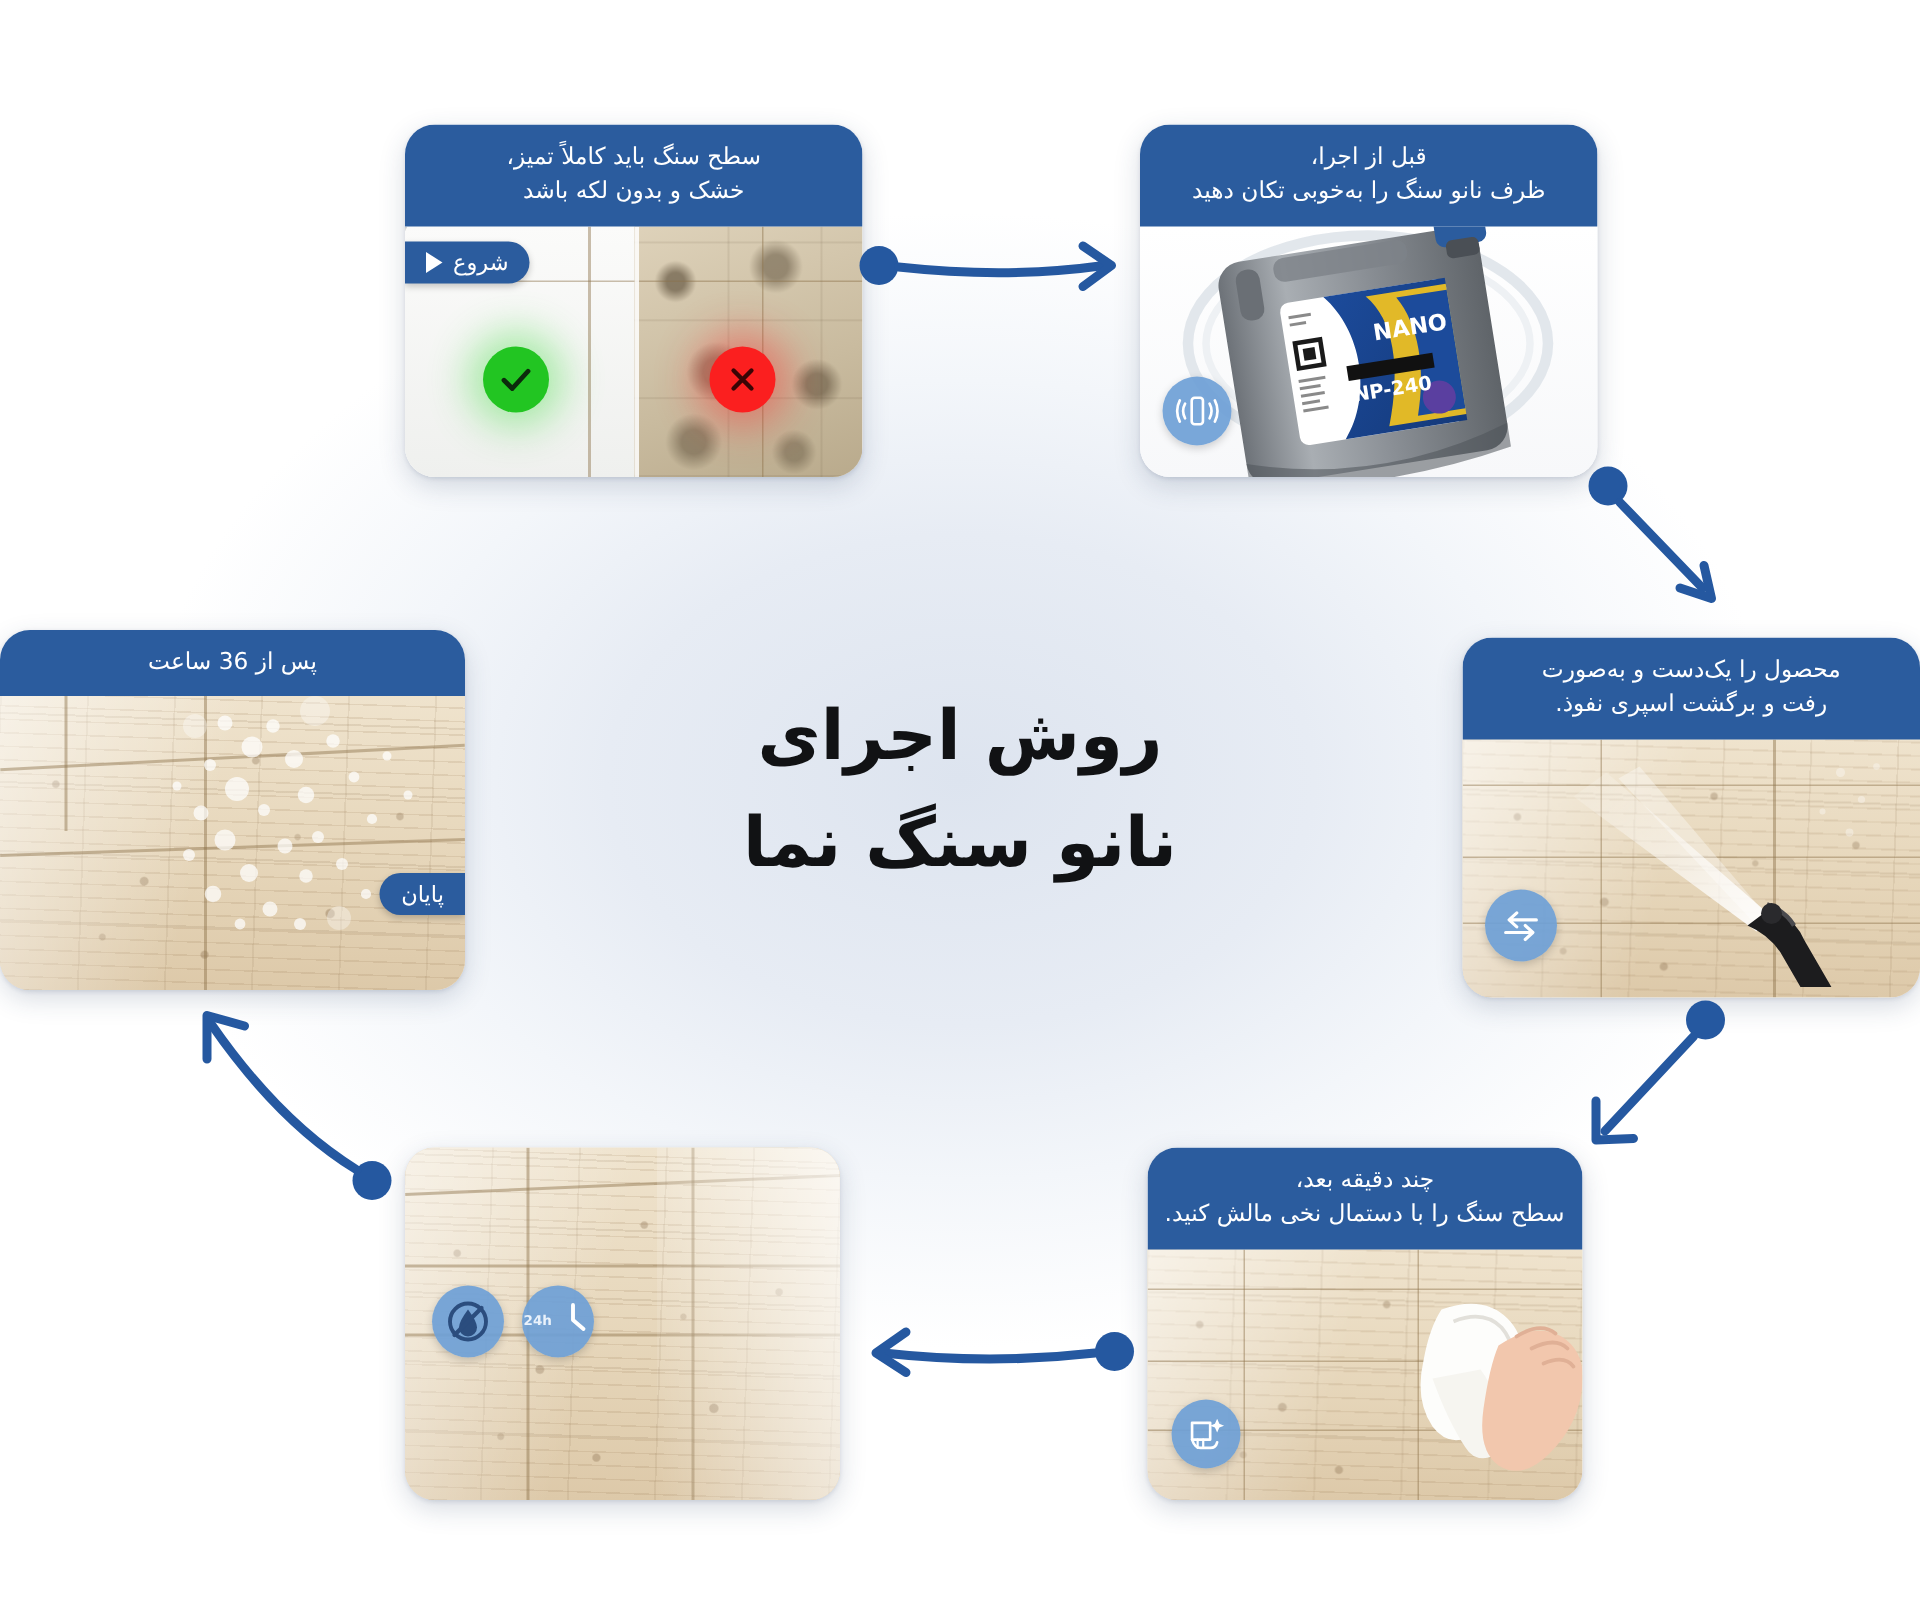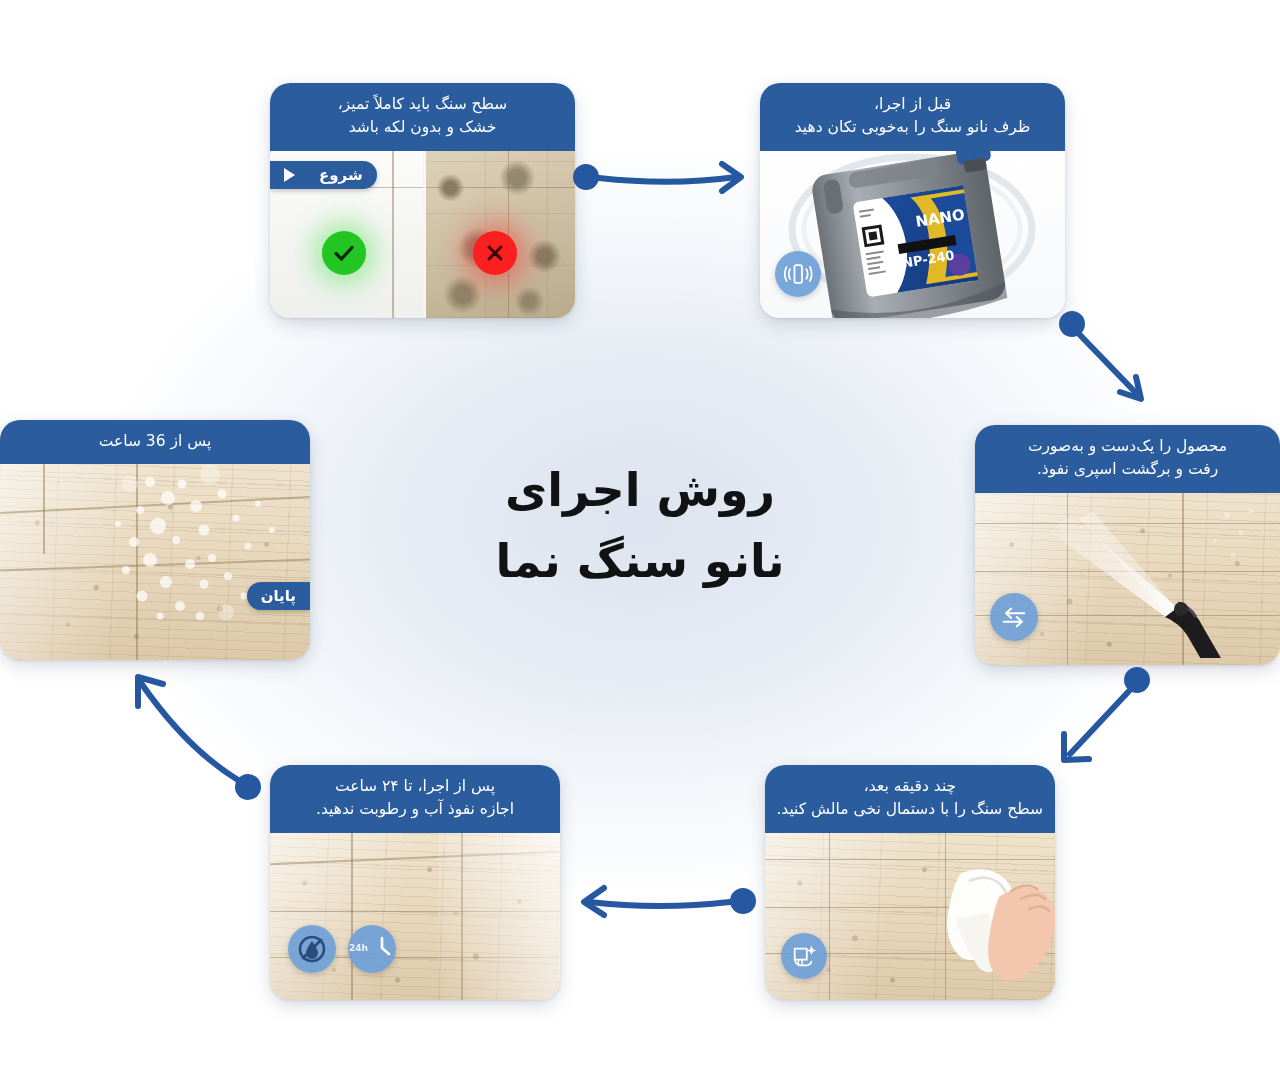--- a/index.html
+++ b/index.html
@@ -73,22 +73,22 @@
       radial-gradient(circle at 70% 90%, rgba(72,58,38,.36) 0 6px, transparent 15px),
       repeating-linear-gradient(0deg, rgba(90,72,48,.10) 0 1px, transparent 1px 52px),
       repeating-linear-gradient(90deg, rgba(90,72,48,.10) 0 1px, transparent 1px 62px),
       linear-gradient(160deg,#ded2ba 0%,#c9bb9f 60%,#b9aa8c 100%);
   }
   .grout-h{position:absolute;left:0;right:0;height:1.5px;background:rgba(140,112,74,.45);}
   .grout-v{position:absolute;top:0;bottom:0;width:1.5px;background:rgba(140,112,74,.45);}
 
   
   .pill{
-    position:absolute;background:#2b5c9e;color:#fff;font-weight:700;font-size:15px;
-    display:flex;align-items:center;gap:24px;padding:5px 14px;z-index:6;
+    position:absolute;background:#2b5c9e;color:#fff;font-weight:400;font-size:15px;
+    display:flex;align-items:center;gap:7px;padding:5px 14px;z-index:6;
     box-shadow:0 2px 5px rgba(0,0,0,.22);
   }
   .pill.right-round{border-radius:0 18px 18px 0;left:0;}
   .pill.left-round{border-radius:18px 0 0 18px;right:0;}
   .play-tri{width:0;height:0;border-top:7px solid transparent;border-bottom:7px solid transparent;border-left:11px solid #fff;}
 
   
   .icon-badge{
     position:absolute;border-radius:50%;
     background:rgba(110,160,214,.92);
@@ -292,24 +292,20 @@
           <path d="M5 6 h13 v12 h-13 z" fill="none" stroke="#fff" stroke-width="1.9" stroke-linejoin="round"></path>
           <path d="M5 18 q2 6 6 6 h7 q4 0 5 -4" fill="none" stroke="#fff" stroke-width="1.9" stroke-linecap="round"></path>
           <path d="M9 18 v6 M13 18 v6" stroke="#fff" stroke-width="1.6" stroke-linecap="round"></path>
           <path d="M23 3 l1.6 3.6 L28 8 l-3.4 1.4 L23 13 l-1.6 -3.6 L18 8 l3.4 -1.4 Z" fill="#fff"></path>
         </svg>
       </div>
     </div>
   </div>
 
   <div class="card" style="left:270px;top:765px;width:290px;height:235px;display:flex;flex-direction:column;">
-    <div class="hdr">
-      <span>پس از اجرا، تا ۲۴ ساعت</span>
-      <span>اجازه نفوذ آب و رطوبت ندهید.</span>
-    </div>
     <div class="photo tex-travertine">
       <div class="grout-h" style="top:24px;transform:rotate(-2.5deg);"></div>
       <div class="grout-h" style="top:78px;"></div>
       <div class="grout-h" style="top:124px;"></div>
       <div class="grout-v" style="left:28%;"></div>
       <div class="grout-v" style="left:66%;"></div>
       <div style="position:absolute;right:0;top:0;width:42%;height:100%;
                   background:linear-gradient(260deg,rgba(255,255,255,.75),rgba(255,255,255,0));"></div>
       <div class="icon-badge" style="left:18px;top:92px;width:48px;height:48px;">
         <svg width="32" height="32" viewBox="0 0 32 32" aria-hidden="true">

